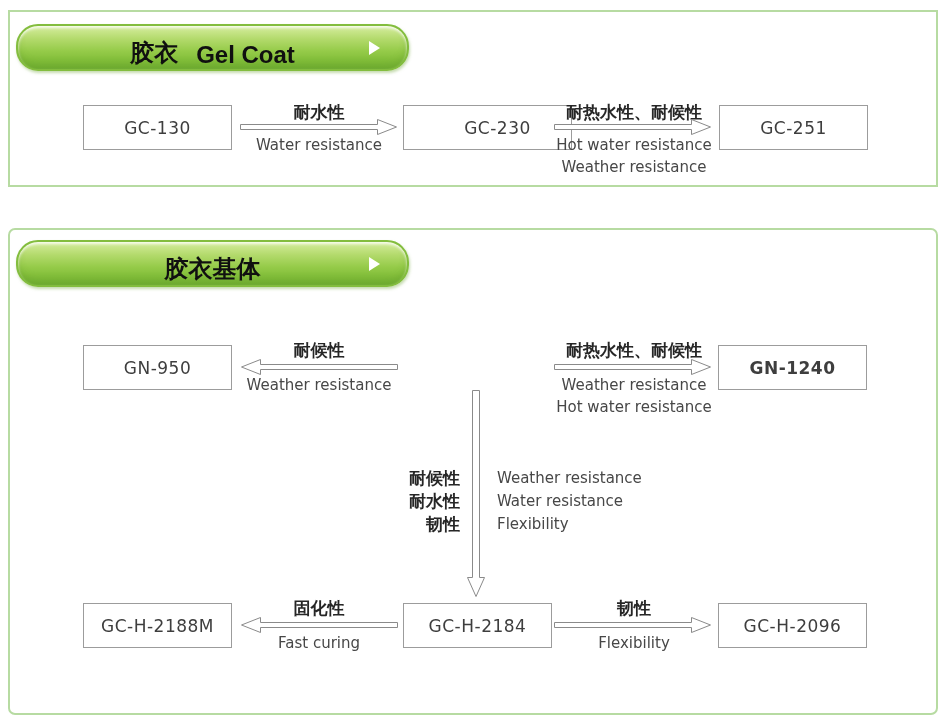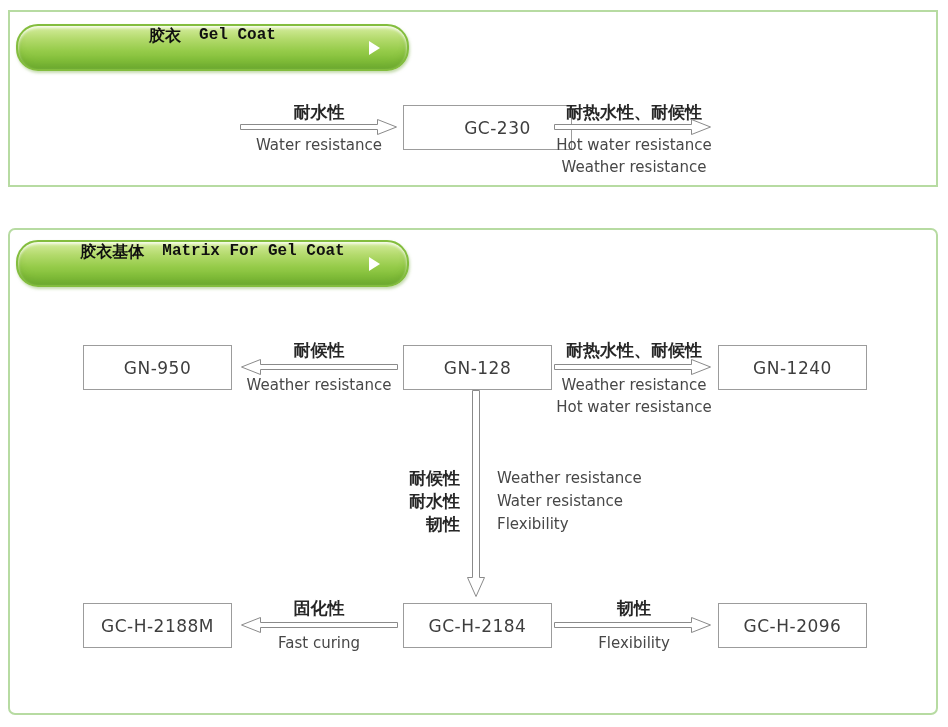--- a/index.html
+++ b/index.html
@@ -2,22 +2,22 @@
 <html><head>
 <meta charset="utf-8">
 <style>
   html,body{margin:0;padding:0;background:#ffffff;}
   .page{position:relative;width:948px;height:727px;background:#ffffff;overflow:hidden;
         font-family:"DejaVu Sans","Liberation Sans",sans-serif;}
   .panel{position:absolute;background:#ffffff;border:2px solid #b7dba2;}
   .banner{position:absolute;border:2px solid #83bd3e;border-radius:22px;
           background:linear-gradient(180deg,#d6ed9e 0%,#b3da6c 30%,#95cb49 58%,#84bf3b 78%,#74b233 100%);
           box-shadow:inset 0 2px 3px rgba(255,255,255,0.85), inset 0 -5px 7px rgba(88,148,38,0.30), 1px 2px 3px rgba(150,190,110,0.55);
-          display:flex;align-items:flex-start;justify-content:center;gap:18px;
-          font-family:Liberation Mono, monospace;font-weight:bold;font-size:16px;color:#101010;
+          display:flex;align-items:flex-end;justify-content:center;gap:18px;
+          font-family:Liberation Sans, sans-serif;font-weight:bold;font-size:24px;color:#101010;
           cursor:pointer;}
   .banner .tri{position:absolute;right:27px;top:50%;transform:translateY(-50%);
           width:0;height:0;border-left:11px solid #ffffff;border-top:7px solid transparent;border-bottom:7px solid transparent;}
   .node{position:absolute;width:147px;height:43px;background:#ffffff;border:1px solid #9c9c9c;
         display:flex;align-items:center;justify-content:center;font-size:17px;color:#3e3e3e;letter-spacing:0.5px;}
   .zh{position:absolute;text-align:center;font-weight:bold;font-size:17px;color:#262626;line-height:19px;}
   .en{position:absolute;text-align:center;font-size:15px;color:#474747;line-height:18px;}
   .zhcol{position:absolute;text-align:right;font-weight:bold;font-size:17px;color:#262626;line-height:23px;}
   .encol{position:absolute;text-align:left;font-size:15px;color:#474747;line-height:23px;}
   .arrow{position:absolute;}
@@ -29,53 +29,55 @@
 <div class="page">
 
   <div class="panel" style="left:8px;top:10px;width:926px;height:173px;">
 
     <div class="banner" style="left:6px;top:12px;width:389px;height:43px;">
       <span>胶衣</span>
       <span>Gel Coat</span>
       <span class="tri"></span>
     </div>
 
+    <div class="node" style="left:73px;top:93px;">
+        <span>GC-130</span>
+      </div>
     <div class="node" style="left:393px;top:93px;padding-left:20px;">
         <span>GC-230</span>
+      </div>
+    <div class="node" style="left:709px;top:93px;">
+        <span>GC-251</span>
       </div>
 
     <div class="zh" style="left:230px;top:91px;width:158px;">耐水性</div>
     <svg class="arrow" style="left:230px;top:106px;" width="158" height="18" viewBox="0 0 158 18">
       <path d="M0.5,6.5 L137.5,6.5 L137.5,1.5 L156.5,9 L137.5,16.5 L137.5,11.5 L0.5,11.5 Z"></path>
     </svg>
     <div class="en" style="left:215px;top:124px;width:188px;">Water resistance</div>
 
     <div class="zh" style="left:524px;top:91px;width:200px;">耐热水性、耐候性</div>
     <svg class="arrow" style="left:544px;top:106px;" width="158" height="18" viewBox="0 0 158 18">
       <path d="M0.5,6.5 L137.5,6.5 L137.5,1.5 L156.5,9 L137.5,16.5 L137.5,11.5 L0.5,11.5 Z"></path>
     </svg>
     <div class="en" style="left:524px;top:124px;width:200px;">Hot water resistance</div>
     <div class="en" style="left:524px;top:146px;width:200px;">Weather resistance</div>
   </div>
 
   <div class="panel" style="left:8px;top:228px;width:926px;height:483px;border-radius:7px;">
 
     <div class="banner" style="left:6px;top:10px;width:389px;height:43px;">
       <span>胶衣基体</span>
-      <span>Matrix For Gel Coat</span>
       <span class="tri"></span>
     </div>
 
     <div class="node" style="left:73px;top:115px;align-items:center;">
         <span>GN-950</span>
       </div>
-    <div class="node" style="left:393px;top:115px;">
-        <span>GN-128</span>
-      </div>
-    <div class="node" style="left:708px;top:115px;">
+    <div class="node" style="left:708px;top:115px;font-weight:bold;">
         <span>GN-1240</span>
       </div>
 
     <div class="zh" style="left:230px;top:111px;width:158px;">耐候性</div>
     <svg class="arrow" style="left:230px;top:128px;" width="158" height="18" viewBox="0 0 158 18">
       <path d="M157.5,6.5 L20.5,6.5 L20.5,1.5 L1.5,9 L20.5,16.5 L20.5,11.5 L157.5,11.5 Z"></path>
     </svg>
     <div class="en" style="left:215px;top:146px;width:188px;">Weather resistance</div>
 
     <div class="zh" style="left:524px;top:111px;width:200px;">耐热水性、耐候性</div>

